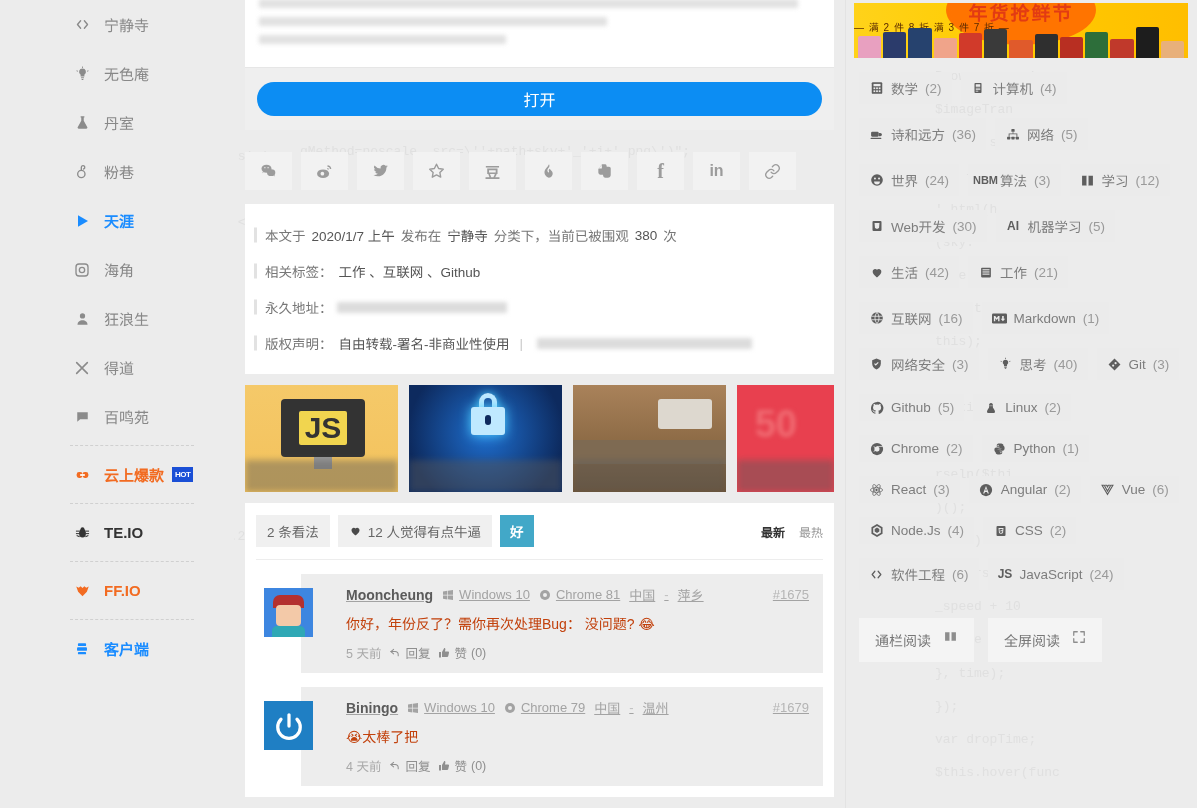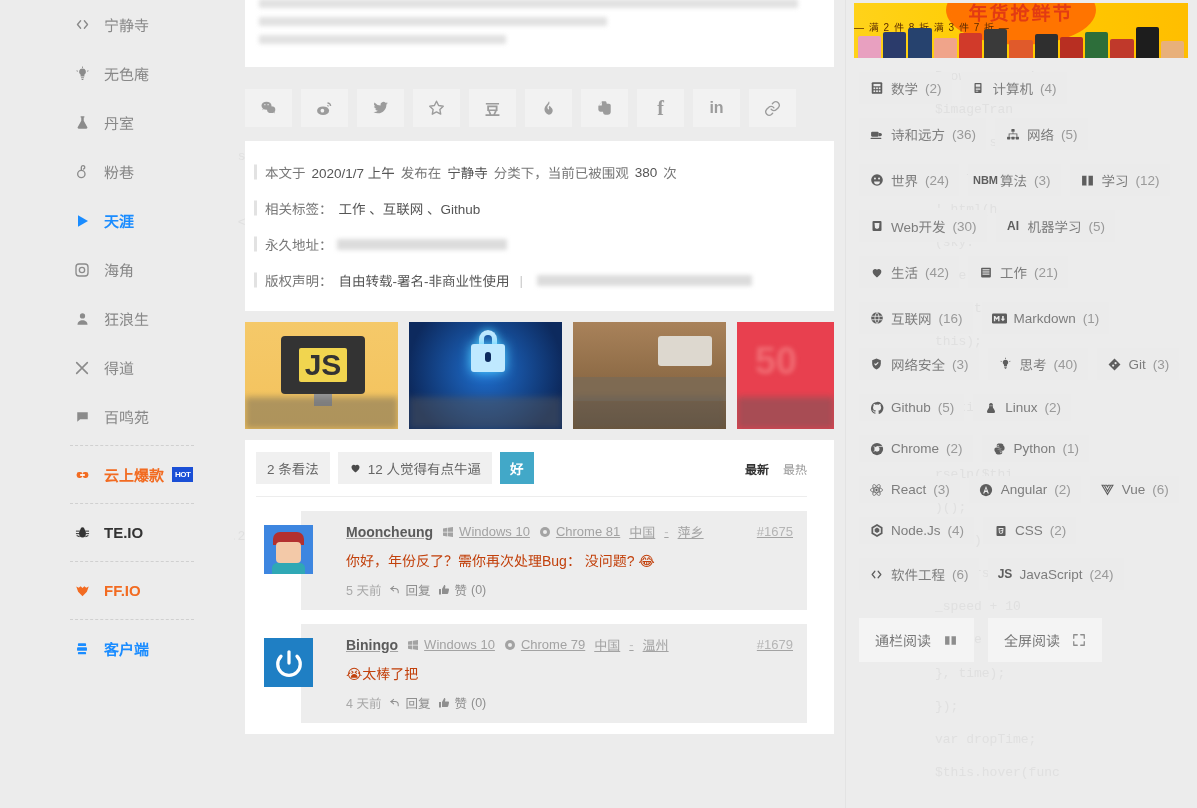--- a/index.html
+++ b/index.html
@@ -145,21 +145,21 @@
   .th3 { background: linear-gradient(180deg,#a9825a 0%,#8c6a45 55%,#6d5335 100%); }
   .th3 .truck { position:absolute; right:14px; top:14px; width:54px; height:30px;
                 background:#ddd8cf; border-radius:3px; }
   .th3 .road { position:absolute; left:0; bottom:28px; width:100%; height:24px;
                background:#7e6a52; }
   .th4 { background: #e8404f; }
   .th4 .num { position:absolute; left:18px; top:18px; font-size:38px; font-weight:800;
               color:#f06b72; filter: blur(2px); font-family:"Liberation Sans",sans-serif; }
 
   
-  .cmt-card { padding: 10px 27px 11px 11px; }
+  .cmt-card { padding: 10px 11px 11px 11px; }
   .cmt-head { display:flex; align-items:center; gap: 8px; padding: 2px 0 12px 0;
               border-bottom: 1px solid #ededed; }
   .pill { background:#f0f0f0; color:#666; font-size:13.5px; padding:6px 11px; }
   .pill.heart { display:flex; align-items:center; gap:6px; }
   .pill.good { background:#42a8c8; color:#fff; font-weight:600; padding:6px 10px; cursor:pointer; }
   .cmt-sort { margin-left:auto; display:flex; gap:14px; font-size:12px; }
   .cmt-sort .s { color:#999; cursor:pointer; }
   .cmt-sort .s.on { color:#333; font-weight:700; }
 
   .cmt { position:relative; margin-top: 14px; padding-left: 45px; min-height: 78px; }
@@ -216,21 +216,21 @@
   }
   .tag .tico { display:inline-flex; align-items:center; justify-content:center;
                width:15px; height:15px; color:#5e5e5e; }
   .tag .tico svg { display:block; }
   .tag .tico b { font-size:11px; font-weight:800; font-family:"Liberation Sans",sans-serif; }
   .tag .cnt { color:#9a9a9a; }
 
   .readbar { display:flex; gap:14px; padding: 14px 8px 0 14px; }
   .read-btn {
     background:#f4f4f4; color:#777; font-size:14px;
-    padding:12px 16px; display:flex; align-items:center; gap:12px; cursor:pointer;
+    padding:12px 16px; display:flex; align-items:flex-start; gap:12px; cursor:pointer;
   }
   .read-btn .ico { color:#8d8d8d; display:inline-flex; }
 
   .divider-v { position:absolute; left:845px; top:0; width:1px; height:808px;
                background:#e3e3e3; z-index:1; }
 </style>
 </head>
 <body>
 
 <div class="page">
@@ -420,20 +420,23 @@
   </nav>
 
   <main class="main">
 
     <div class="card rec-card">
       <div class="rec-body">
         <div class="blur-line" style="width:96%;"></div>
         <div class="blur-line" style="width:62%;"></div>
         <div class="blur-line" style="width:44%;"></div>
       </div>
+      <div class="rec-foot">
+        <button class="open-btn">打开</button>
+      </div>
     </div>
 
     <div class="share-bar">
       <div class="share-btn">
         <svg width="19" height="16" viewBox="0 0 24 24" fill="currentColor">
             <ellipse cx="9" cy="8.5" rx="7.5" ry="6"></ellipse>
             <path d="M5 13.5l-2.2 2 .8-2.8z"></path>
             <ellipse cx="16" cy="14.5" rx="6.2" ry="5"></ellipse>
             <path d="M19.5 18.6l2 1.6-.6-2.3z"></path>
             <circle cx="6.6" cy="7" r="1" fill="#f2f2f2"></circle>

